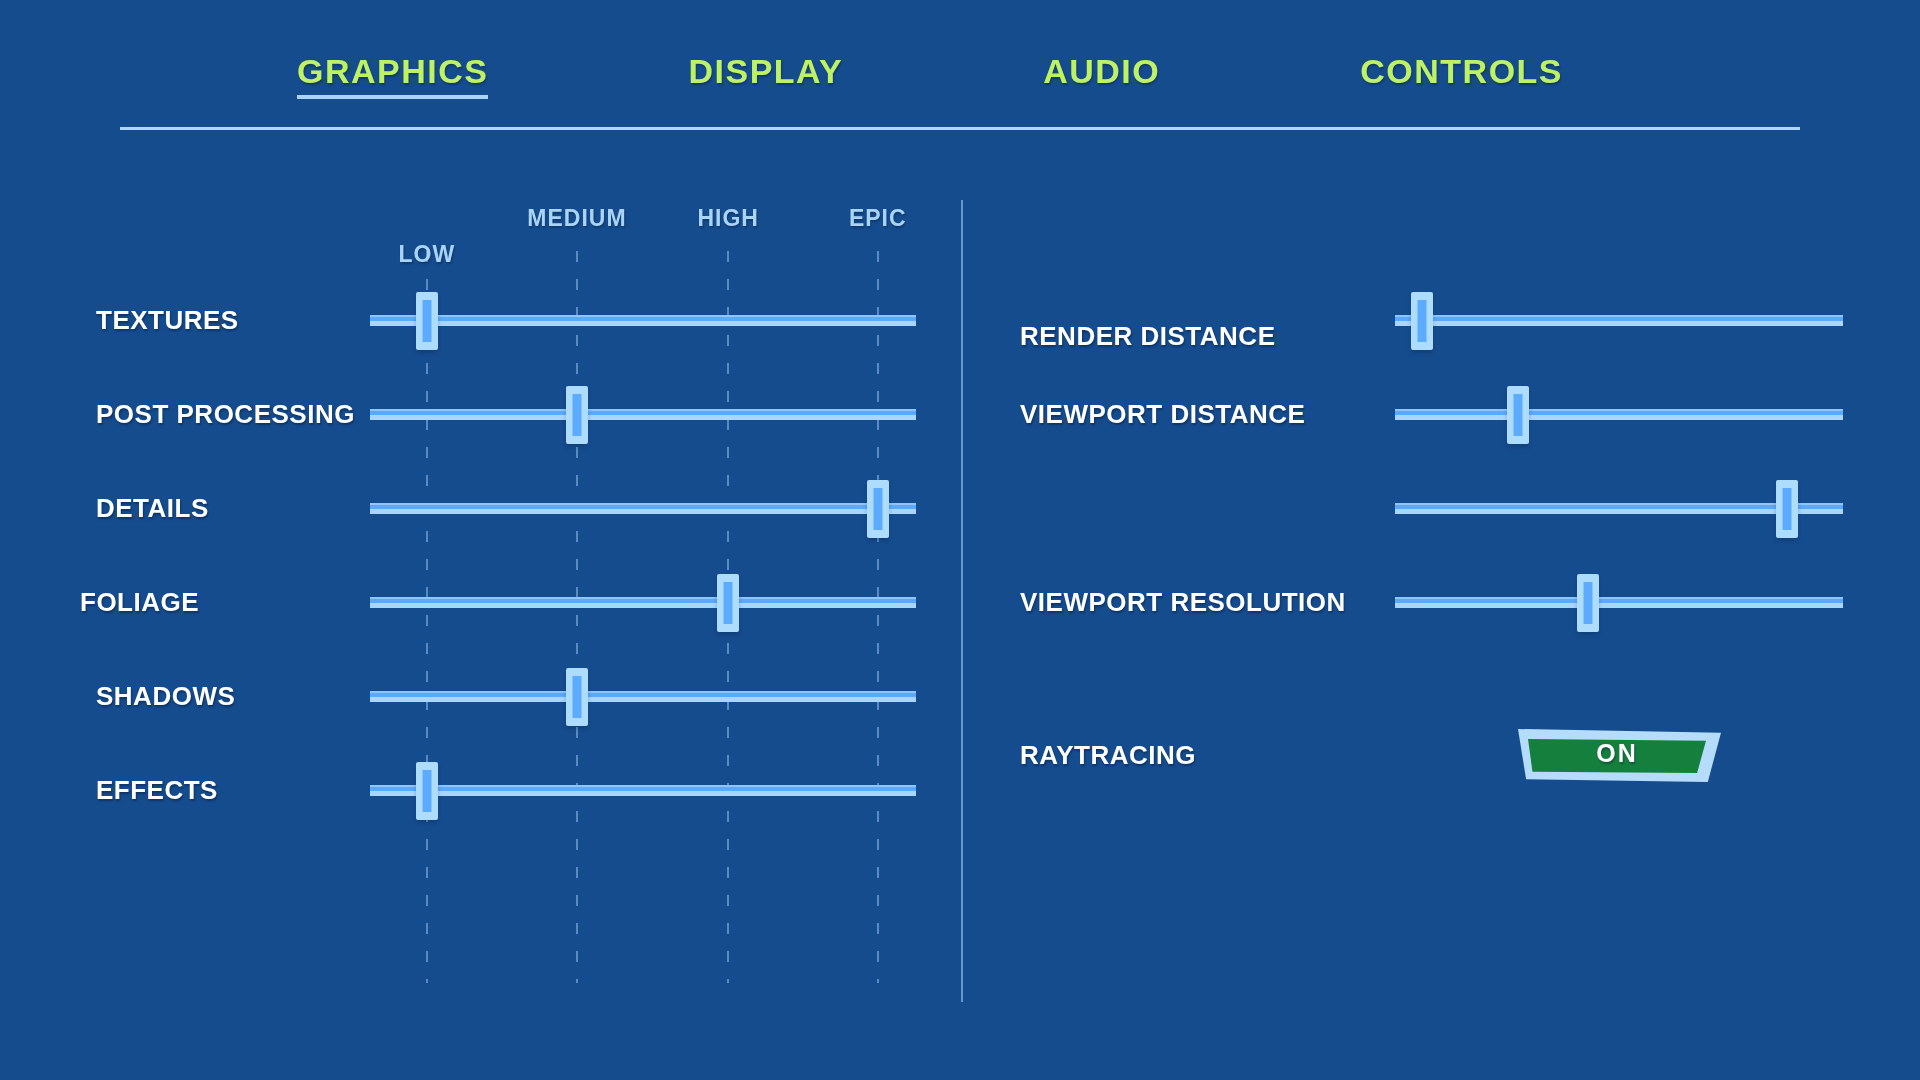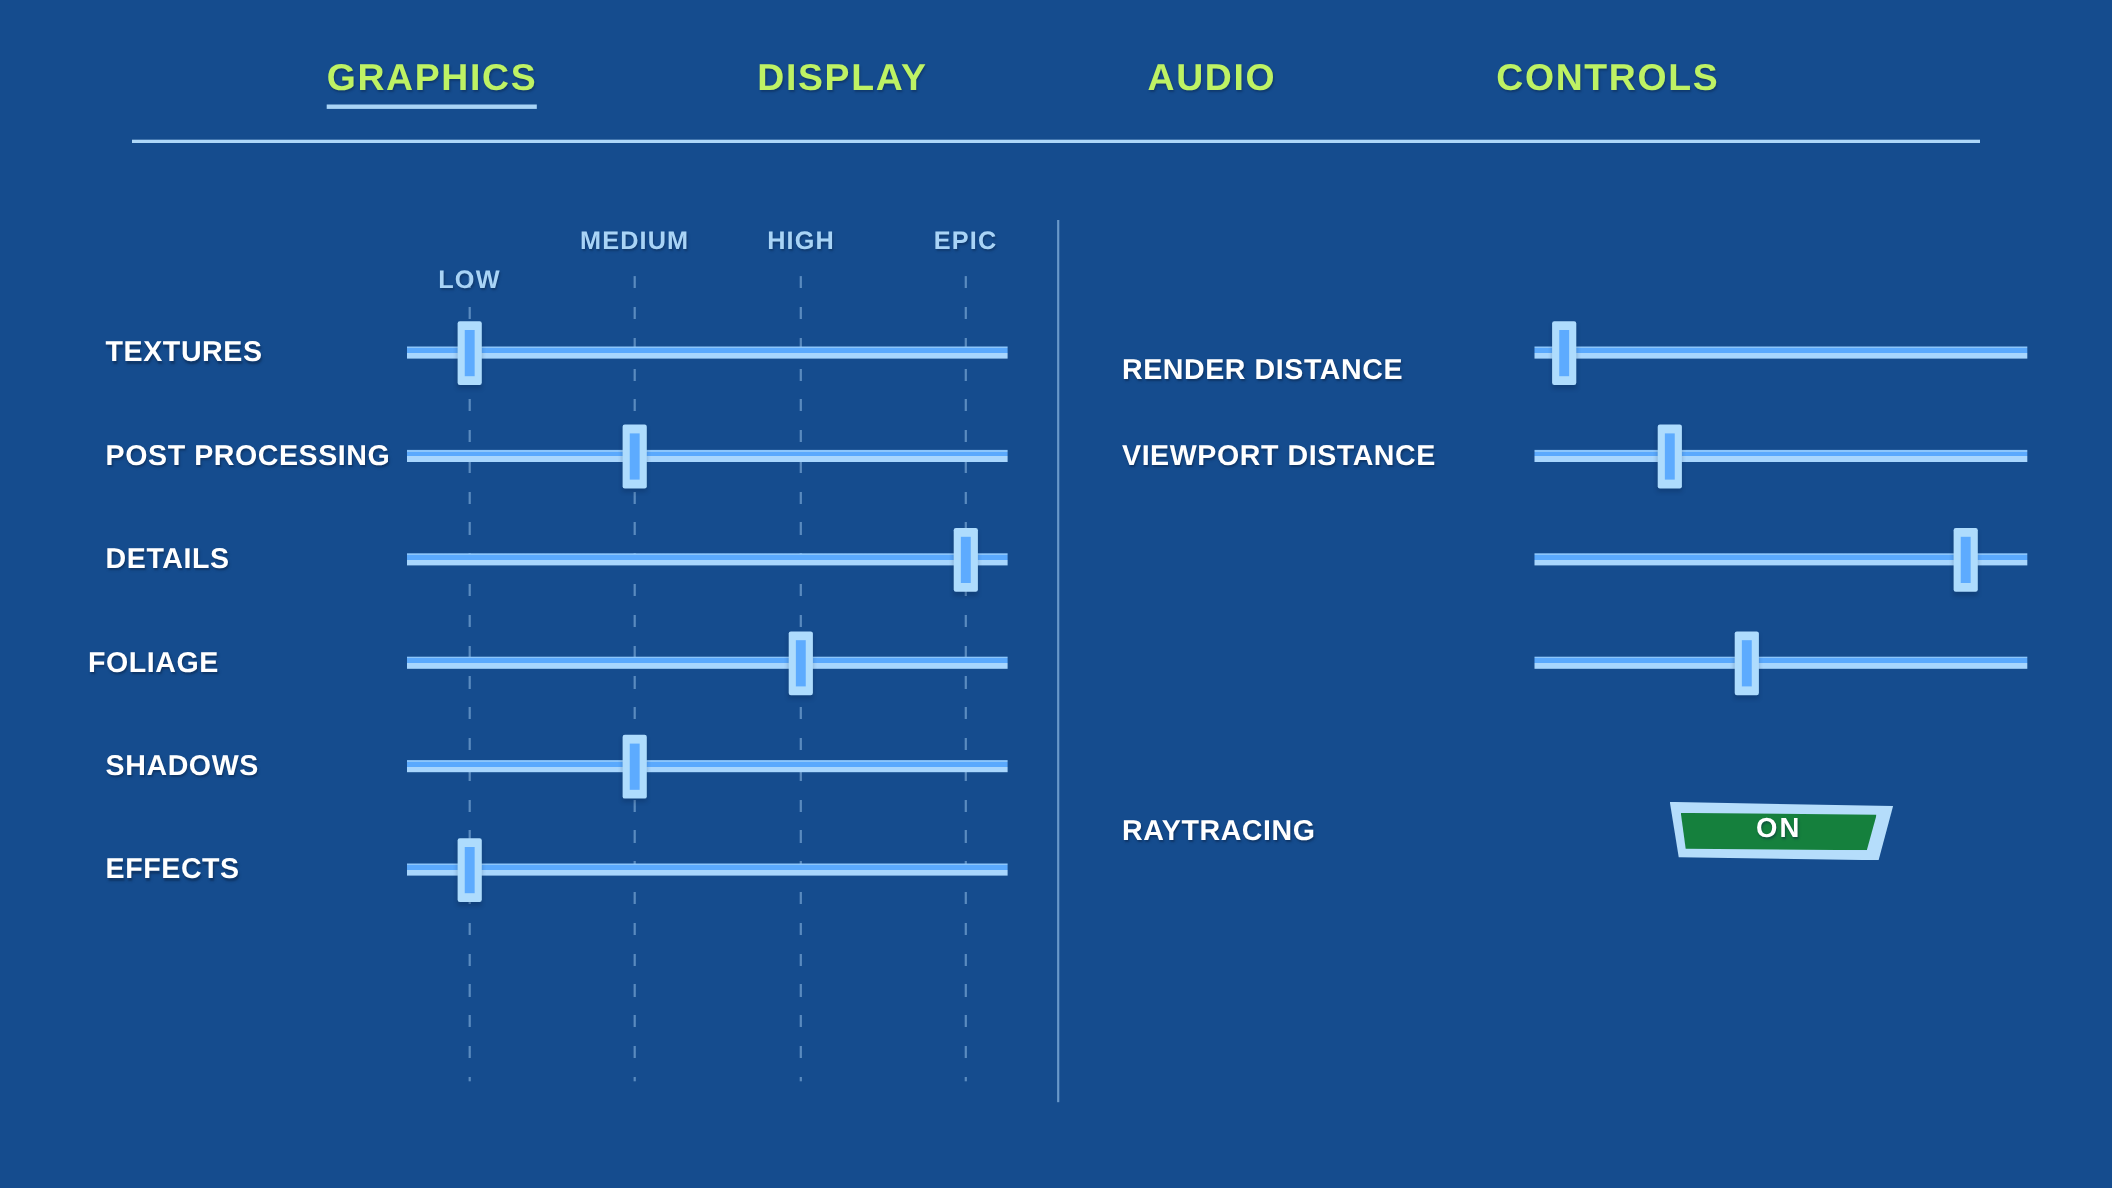--- a/index.html
+++ b/index.html
@@ -173,18 +173,19 @@
     <div class="track" style="left: 1395px; top: 409px; width: 448px;">
     <div class="handle" style="left: 27.5%;">
       <div class="handle-stripe"></div>
     </div>
   </div>
     <div class="track" style="left: 1395px; top: 503px; width: 448px;">
     <div class="handle" style="left: 87.5%;">
       <div class="handle-stripe"></div>
     </div>
   </div>
+    <div class="row-label" style="left: 1020px; top: 602px;">VIEWPORT RESOLUTION</div>
     <div class="track" style="left: 1395px; top: 597px; width: 448px;">
     <div class="handle" style="left: 43%;">
       <div class="handle-stripe"></div>
     </div>
   </div>
   </div>
 
 </body></html>

